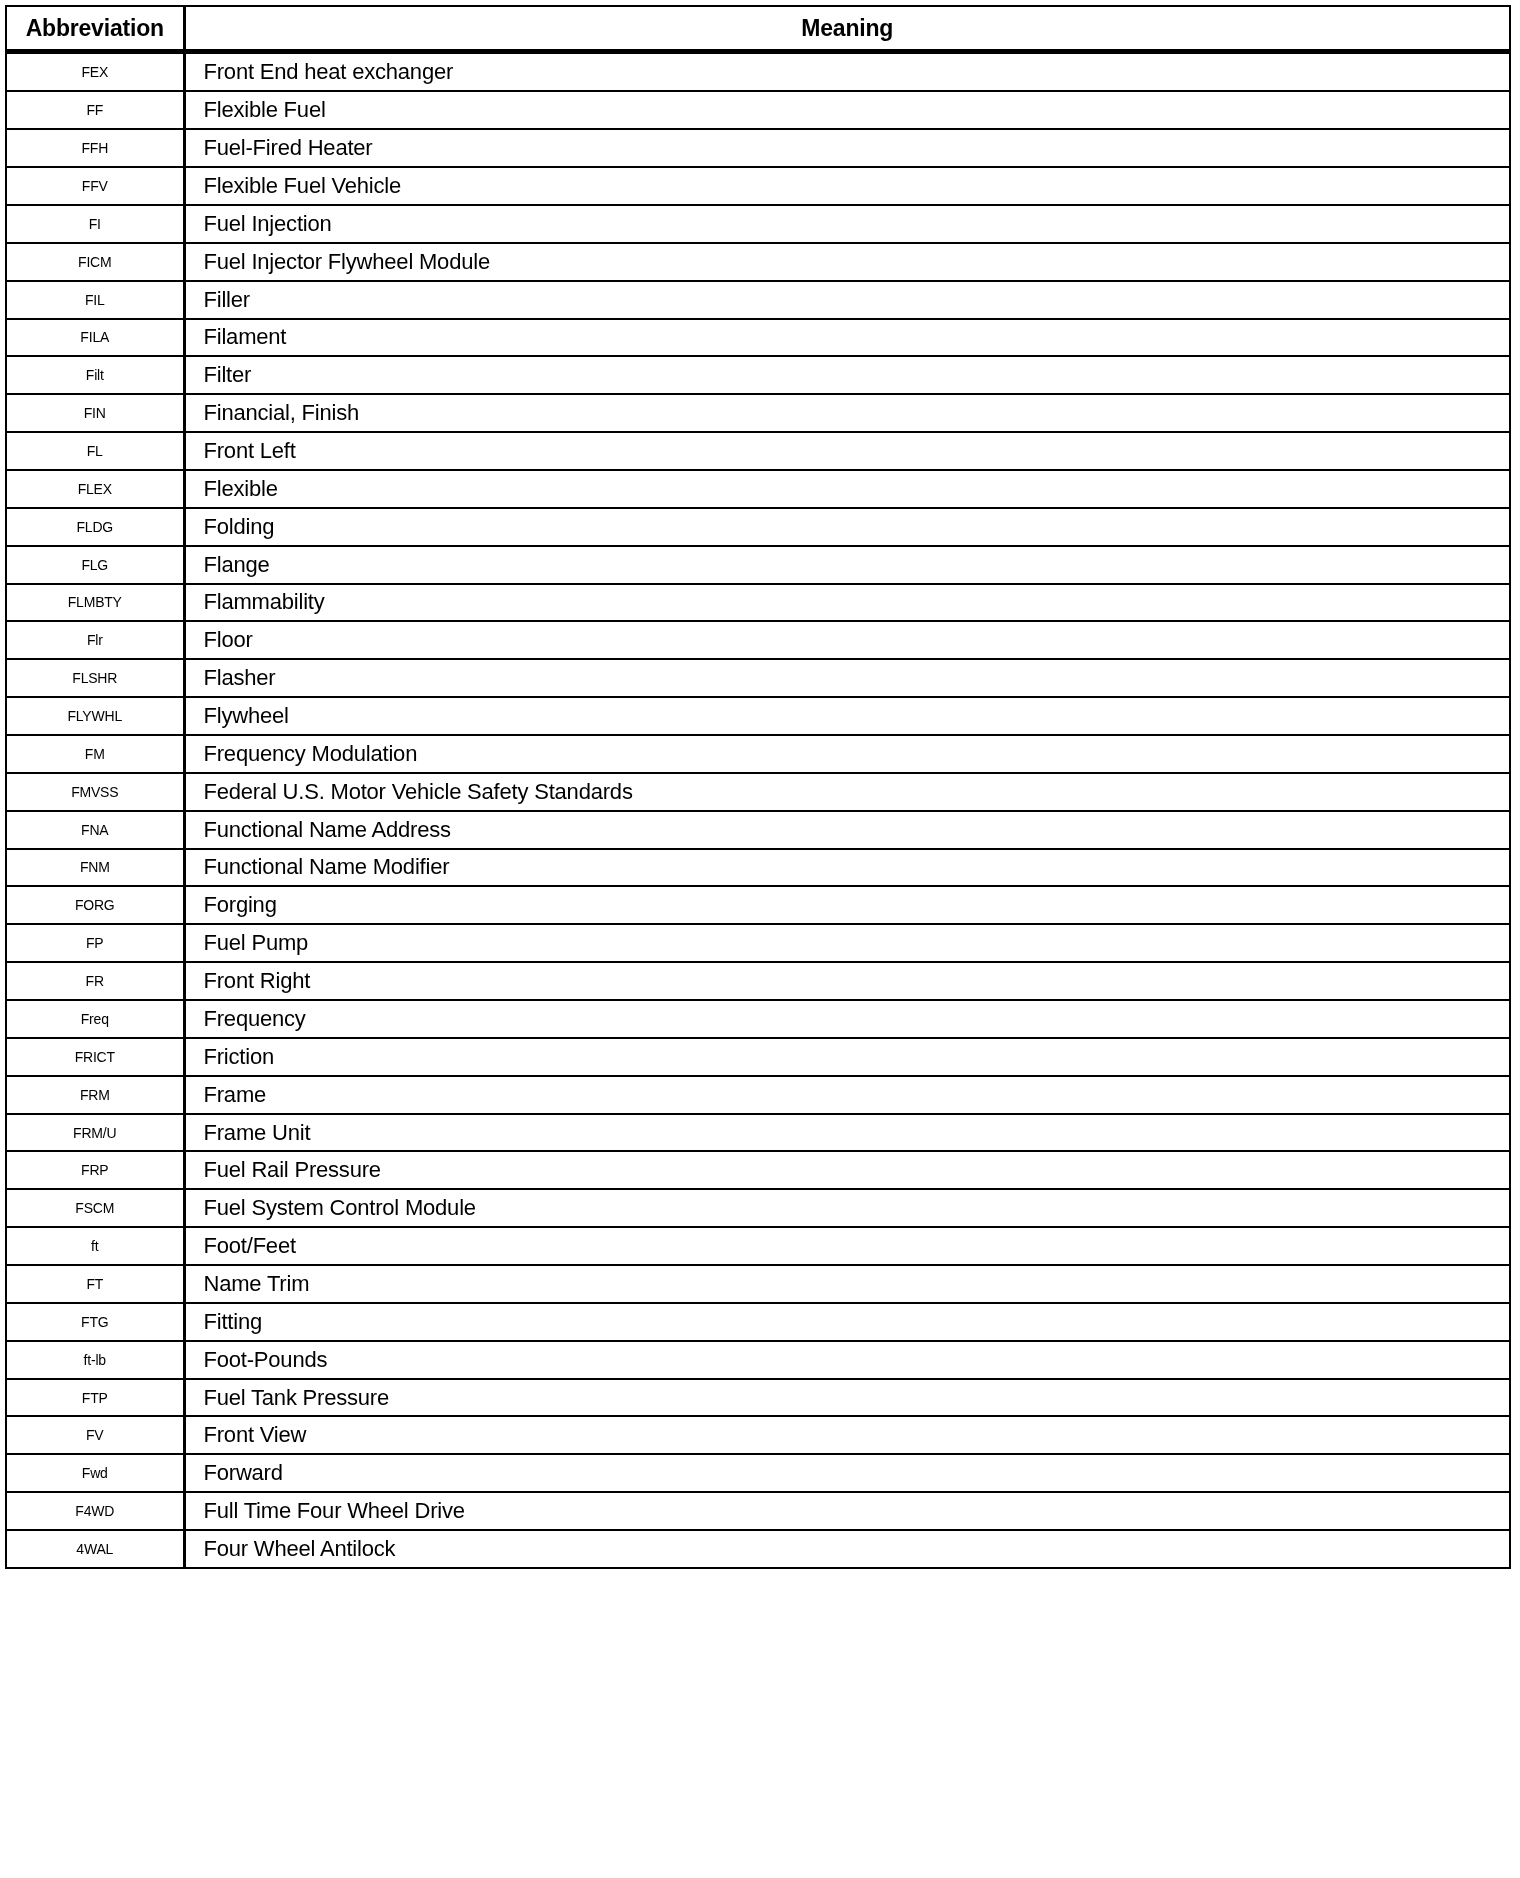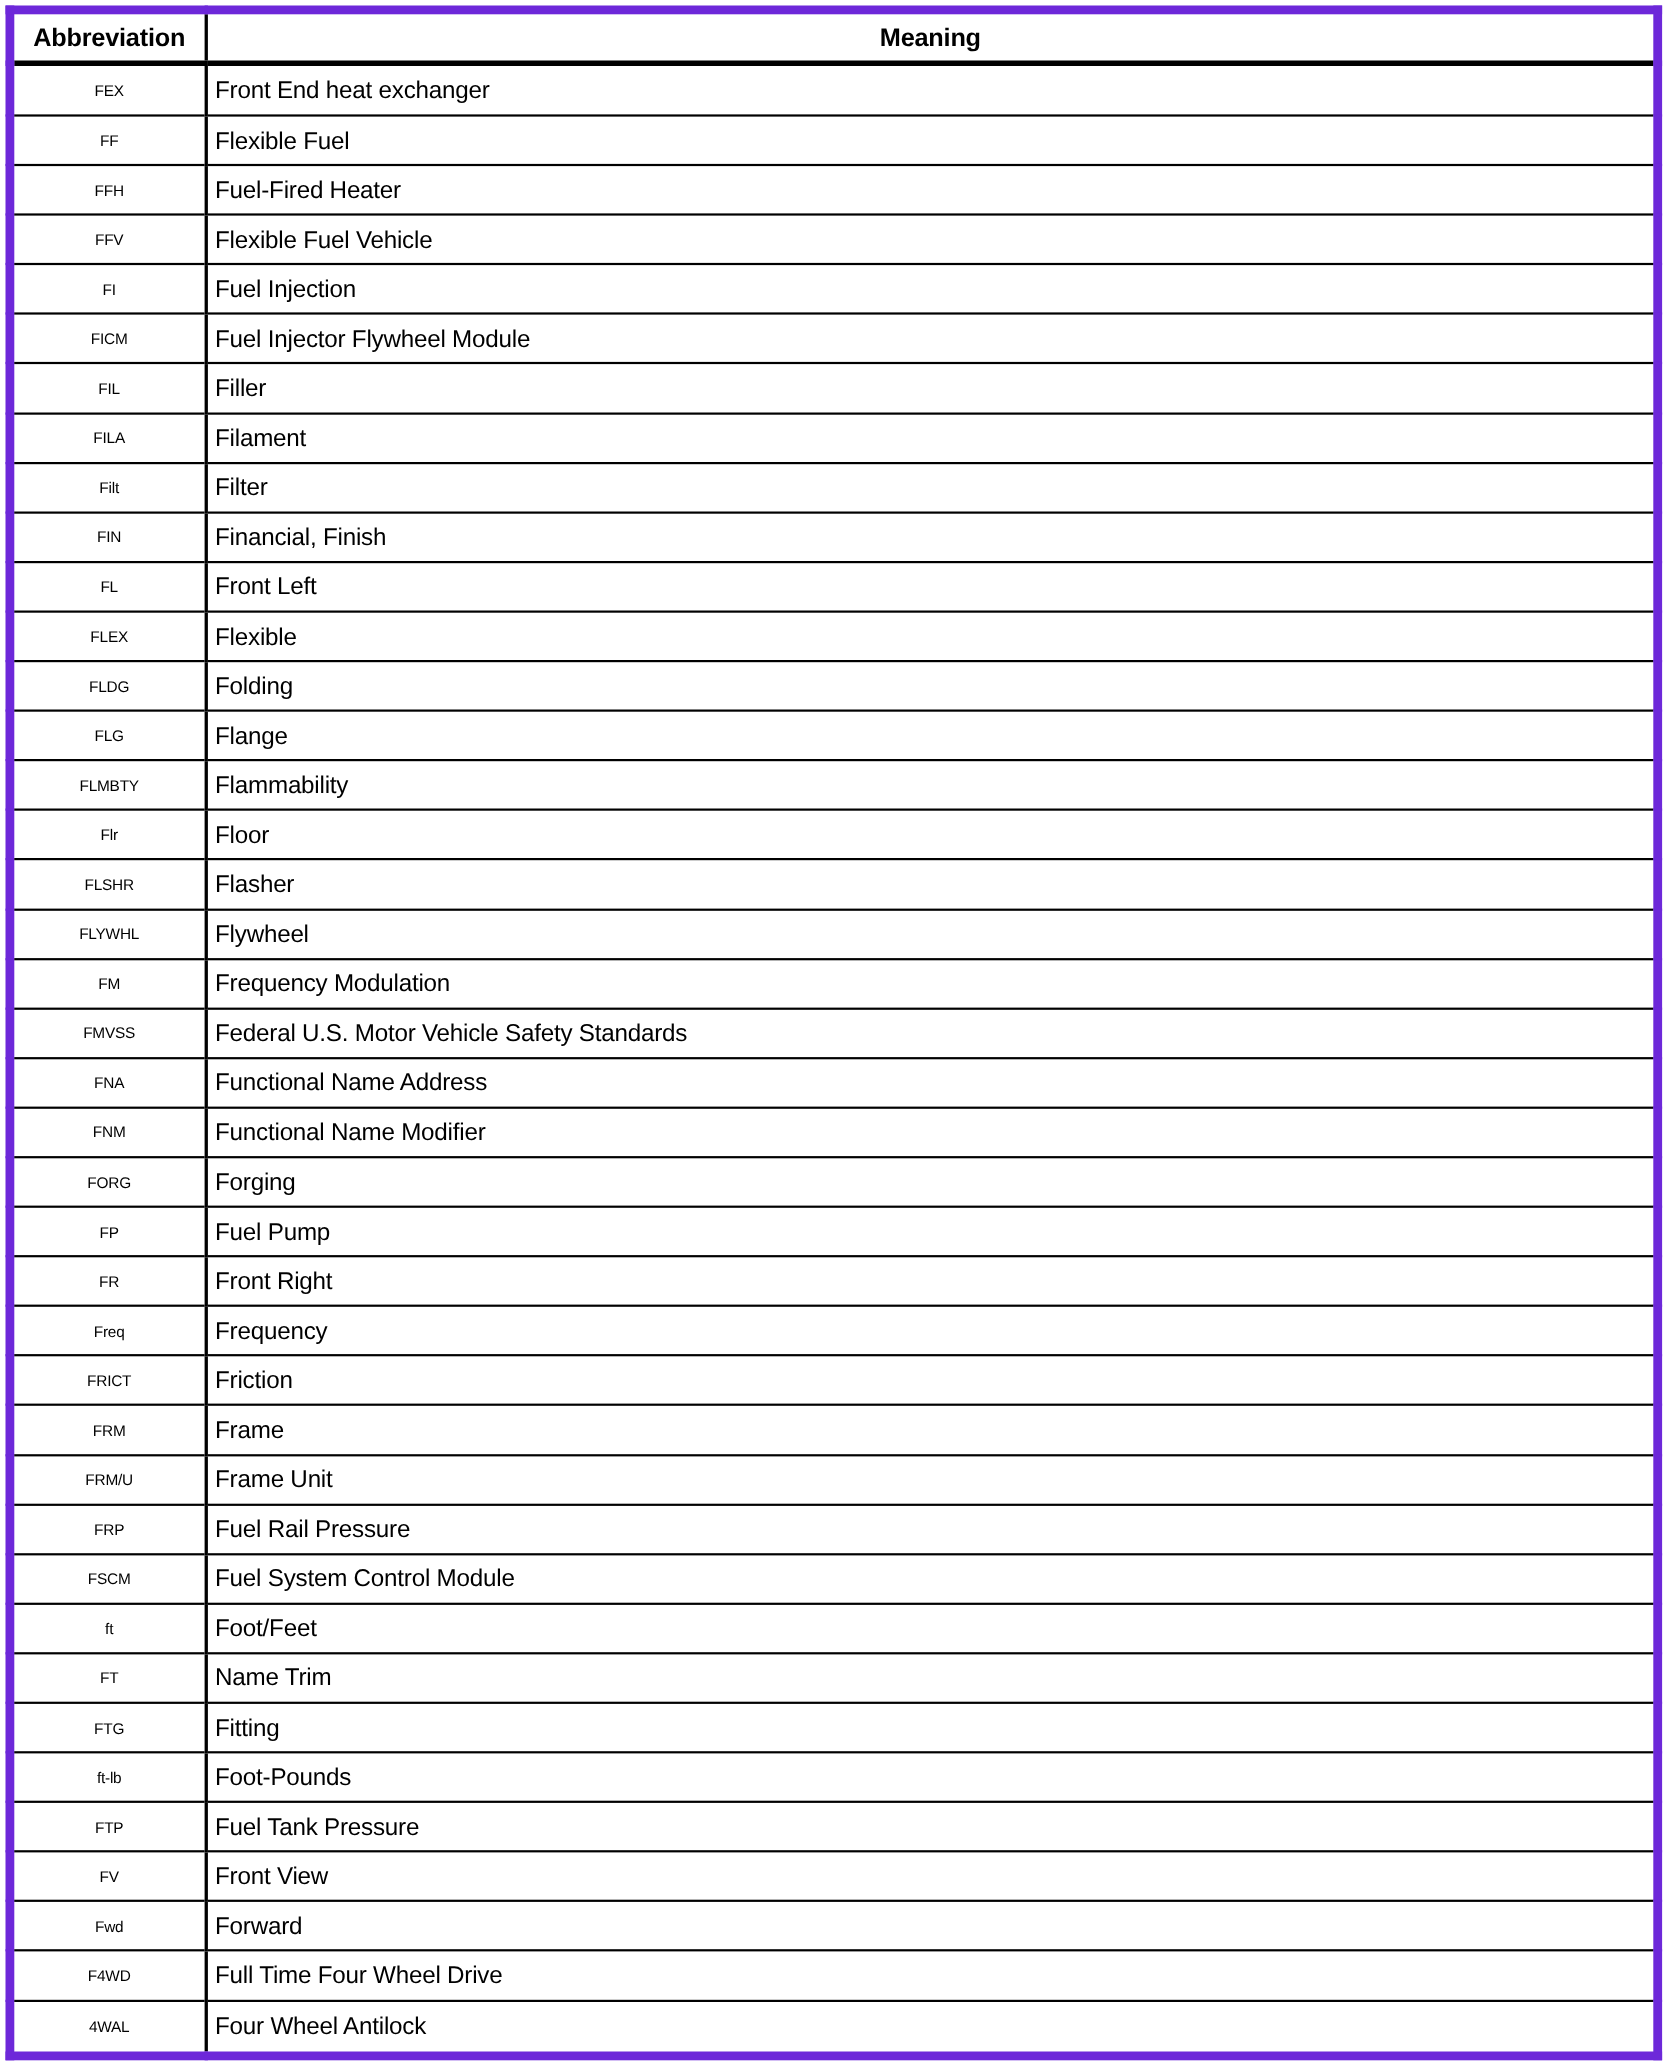--- a/index.html
+++ b/index.html
@@ -16,22 +16,22 @@
   }
   .table-wrap {
     position: absolute;
     left: 5px;
     top: 5px;
   }
   table.abbr-table {
     border-collapse: collapse;
     table-layout: fixed;
     width: 1506px;
-    height: 1868px;
-    border: 8px solid #6d28d9;
+    height: 1564px;
+    border: 1px solid #6d28d9;
     background: #ffffff;
   }
   col.abbr-col { width: 178px; }
   th, td {
     border: 2px solid #000000;
     overflow: hidden;
     white-space: nowrap;
     vertical-align: middle;
     padding: 0;
   }
@@ -46,21 +46,21 @@
   th.abbr, td.abbr {
     border-right: 3px solid #000000;
   }
   td.abbr {
     text-align: center;
     font-size: 14px;
     letter-spacing: -0.2px;
   }
   td.meaning {
     text-align: left;
-    padding-left: 7px;
+    padding-left: 18px;
     font-size: 22px;
     letter-spacing: -0.2px;
   }
 </style>
 </head>
 <body>
 
 <div class="table-wrap">
   <table class="abbr-table">
     <colgroup>

